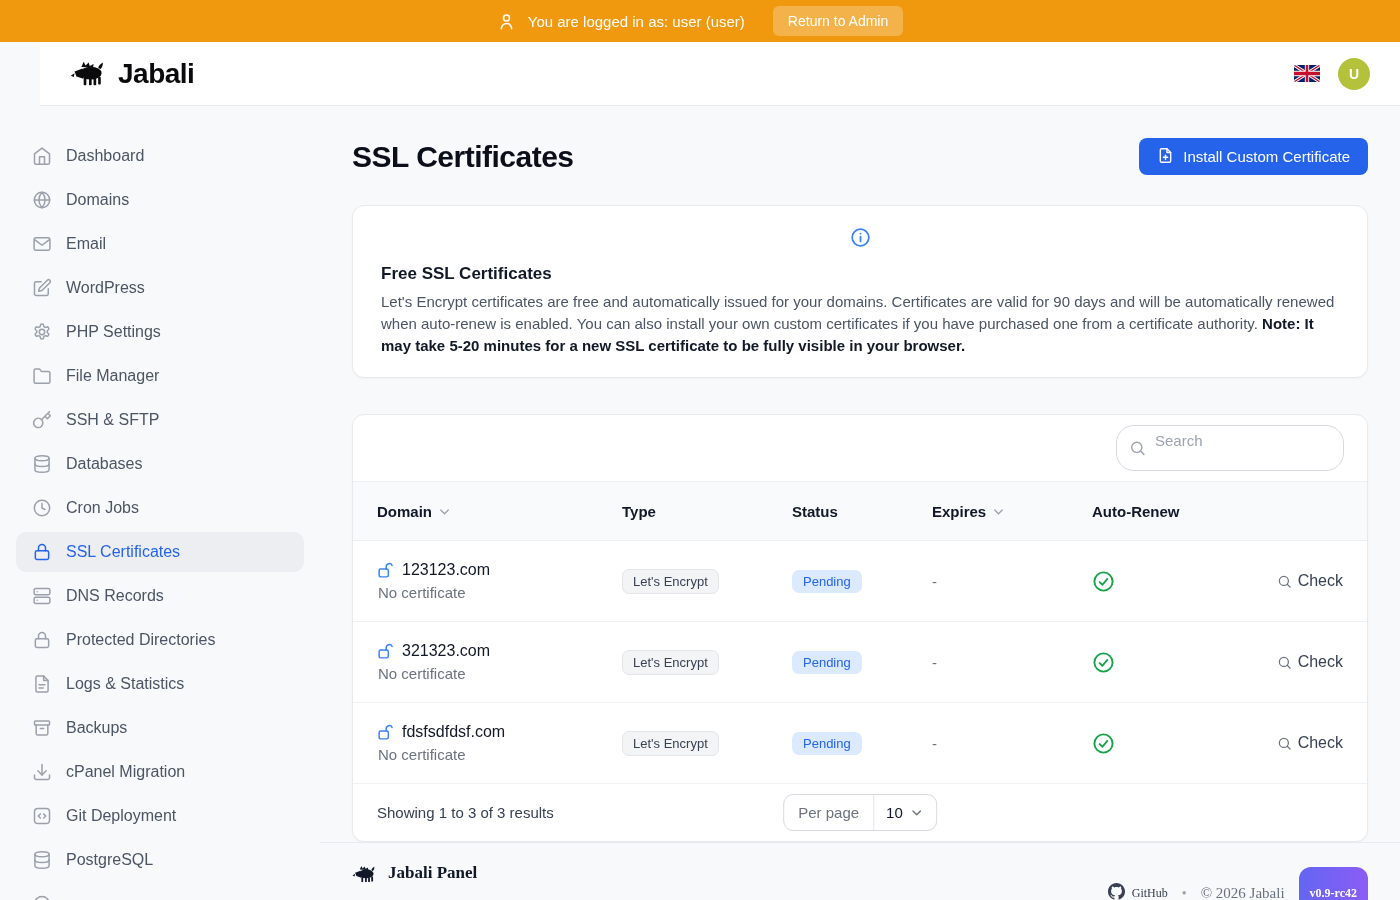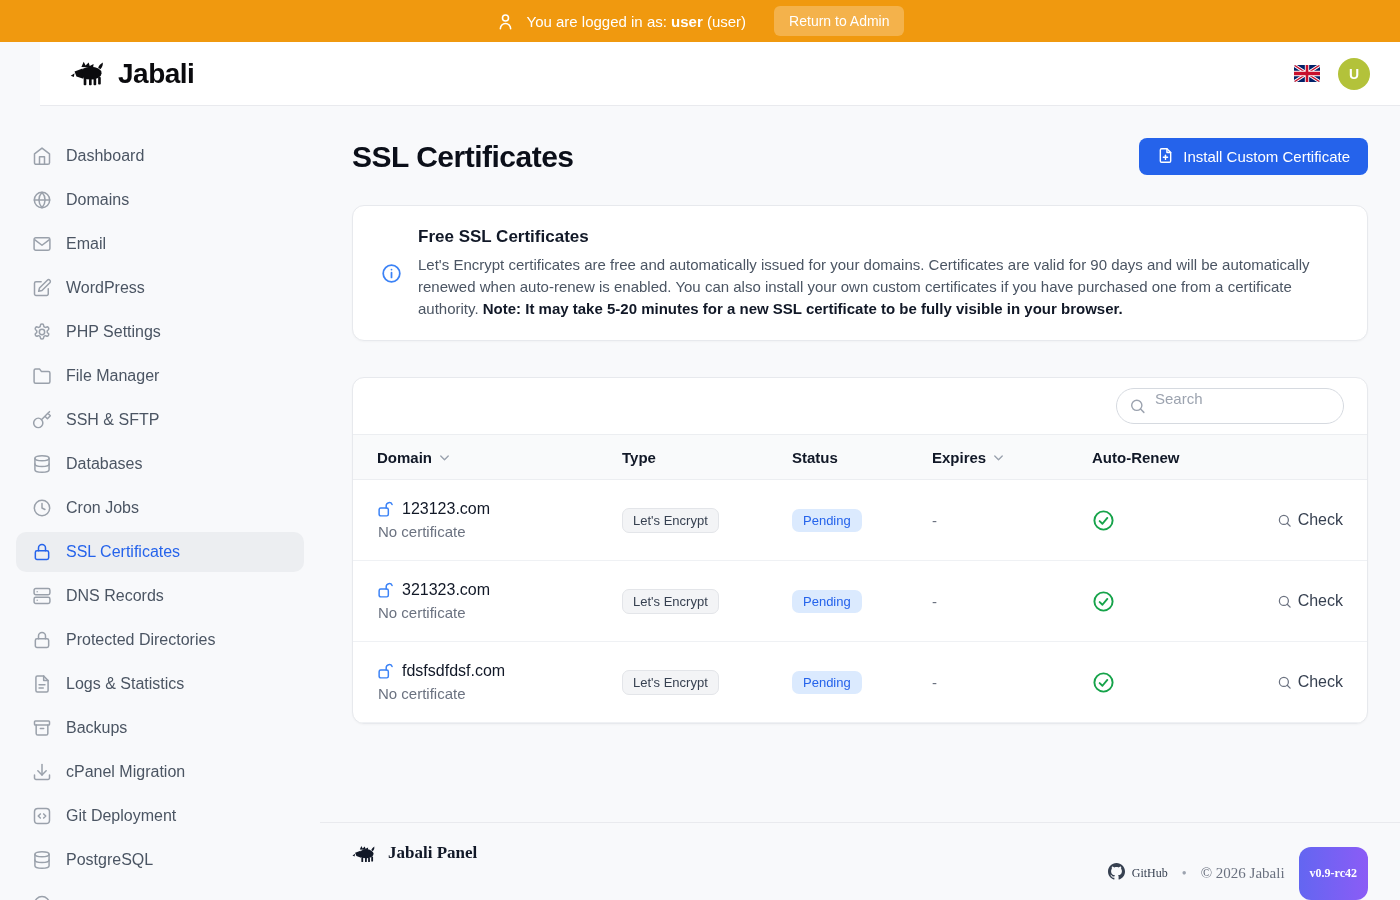--- a/index.html
+++ b/index.html
@@ -3,21 +3,21 @@
 <meta charset="utf-8">
 <style>
   * { margin:0; padding:0; box-sizing:border-box; }
   html,body { width:1400px; height:900px; overflow:hidden; background:#f8f9fb;
     font-family:"Liberation Sans", sans-serif; color:#1f2937; }
 
   
   .impersonation-bar { height:42px; background:var(--topbar,#f0990f); display:flex;
     align-items:center; justify-content:center; gap:12px; color:#fff; font-size:15px; }
   .impersonation-bar .ico { display:flex; }
-  .impersonation-bar b { font-weight:700; }
+  .impersonation-bar b { font-weight:400; }
   .return-admin-btn { background:rgba(255,255,255,.25); border:none; color:#fff;
     font-size:14px; padding:7px 15px; border-radius:6px; margin-left:16px; cursor:pointer;
     font-family:inherit; }
 
   
   .app-header { height:64px; background:#fff; border-bottom:1px solid #e9eaee;
     display:flex; align-items:center; padding:0 30px;margin-left:40px; }
   .brand { display:flex; align-items:center; gap:10px; }
   .brand-name { font-size:28px; font-weight:800; color:#0b0b0e; letter-spacing:-.5px; }
   .header-right { margin-left:auto; display:flex; align-items:center; gap:18px; }
@@ -41,42 +41,42 @@
   
   .page-head { display:flex; align-items:center; justify-content:space-between; }
   .page-title { font-size:30px; font-weight:800; color:#0b0f19; letter-spacing:-.5px; }
   .install-btn { display:flex; align-items:center; gap:9px; background:var(--accent,#2563eb);
     color:#fff; border:none; font-size:15px; font-weight:500; padding:0 18px; height:37px;
     border-radius:8px; cursor:pointer; font-family:inherit; }
 
   
   .info-card { margin-top:30px; background:#fff; border:1px solid #e7e9ed; border-radius:12px;
     padding:21px 28px; display:flex; align-items:center; gap:16px;
-    box-shadow:0 1px 2px rgba(16,24,40,.03); }
+    box-shadow:0 1px 2px rgba(16,24,40,.03);flex-direction:column; }
   .info-card .iicon { color:var(--link-blue,#3b82f6); flex:none; display:flex; }
   .info-title { font-size:17px; font-weight:700; color:#111827; margin-bottom:7px; }
   .info-body { font-size:15px; color:#4b5563; line-height:1.45; max-width:960px; }
   .info-body strong { color:#111827; }
 
   
   .table-card { margin-top:36px; background:#fff; border:1px solid #e7e9ed;
     border-radius:12px; overflow:hidden; box-shadow:0 1px 2px rgba(16,24,40,.03); }
   .table-toolbar { display:flex; justify-content:flex-end; padding:10px 23px; }
   .search-wrap { position:relative; }
   .search-wrap .micon { position:absolute; left:13px; top:50%; transform:translateY(-50%);
     color:#9ca3af; display:flex; }
-  .search-input { width:228px; height:36px; border:1px solid #d6dae0; border-radius:18px;
+  .search-input { width:228px; height:46px; border:1px solid #d6dae0; border-radius:18px;
     padding:0 14px 16px 38px; font-size:15px; color:#374151; outline:none; background:#fff;
     font-family:inherit; }
   .search-input::placeholder { color:#9ca3af; }
 
   .tgrid { display:grid; grid-template-columns:245px 170px 140px 160px 170px 1fr;
     align-items:center; padding:0 24px; }
   .thead { background:#f9fafb; border-top:1px solid #eceef1; border-bottom:1px solid #eceef1;
-    height:46px; }
+    height:60px; }
   .th { display:flex; align-items:center; gap:5px; font-size:15px; font-weight:700;
     color:#111827; }
   .th .chev { color:#9ca3af; display:flex; cursor:pointer; }
 
   .trow { min-height:81px; border-bottom:1px solid #eff1f4; }
   .domain-line { display:flex; align-items:center; gap:8px; font-size:16px; color:#111827; }
   .domain-line .licon { color:var(--link-blue,#3b82f6); display:flex; }
   .domain-note { font-size:15px; color:#6b7280; margin-top:5px; margin-left:1px; }
   .type-badge { display:inline-block; background:var(--badge-bg,#f3f4f6);
     border:1px solid #e3e5e9; color:#374151; font-size:13px; padding:4px 10px;
@@ -516,20 +516,34 @@
                       <circle cx="11" cy="11" r="7.2"></circle>
                       <line x1="21" y1="21" x2="16.3" y2="16.3"></line>
                     </svg>
                   </span>
                   <span>Check</span>
                 </button>
               </div>
             </div>
           </div>
 
+        <div class="pagination">
+          <span class="page-summary">Showing 1 to 3 of 3 results</span>
+          <div class="perpage">
+            <span class="pp-label">Per page</span>
+            <span class="pp-value">
+              <span>10</span>
+              <span class="chev" id="pp-chev">
+                  <svg width="15" height="15" viewBox="0 0 24 24" fill="none" stroke="currentColor" stroke-width="2.2" stroke-linecap="round" stroke-linejoin="round">
+                    <polyline points="6 9.5 12 15.5 18 9.5"></polyline>
+                  </svg>
+                </span>
+            </span>
+          </div>
+        </div>
       </div>
 
     </div>
 
     <div class="app-footer">
       <div class="foot-brand">
         <span class="boar" id="foot-boar">
             <svg width="26" height="20" viewBox="0 0 100 74" fill="currentColor">
               <path d="M30 24 L36 10 l5 10 8-8 3 9 10-5 -1 9z"></path>
               <ellipse cx="55" cy="40" rx="28" ry="17"></ellipse>

